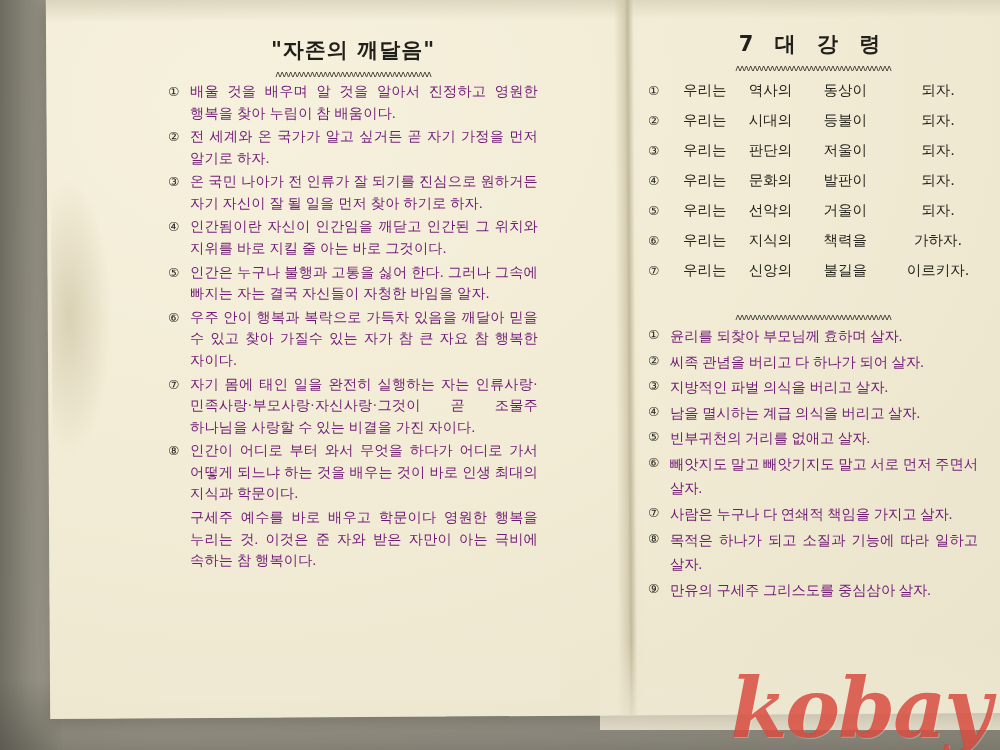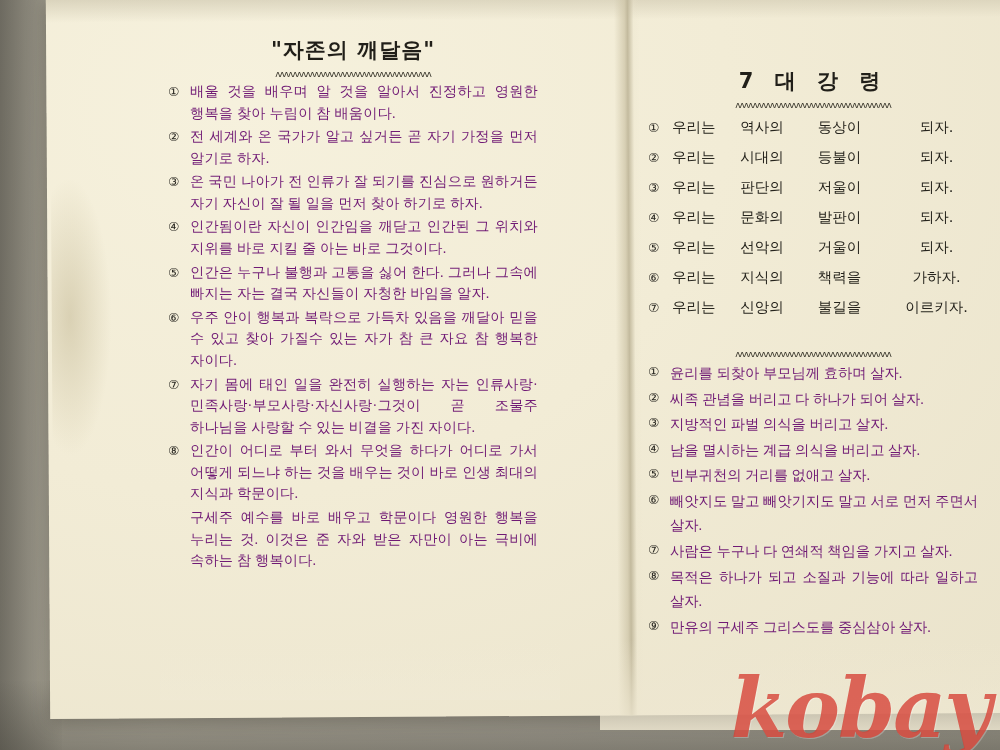--- a/index.html
+++ b/index.html
@@ -85,21 +85,20 @@
     font-weight: 700;
     letter-spacing: 1px;
     color: #211f19;
   }
   .title-right {
     text-align: center;
     font-size: 21px;
     font-weight: 700;
     letter-spacing: 7px;
     color: #211f19;
-    margin-top: 37px;
   }
   .squiggle {
     display: block;
     margin: 3px auto 0;
     text-align: center;
     font-size: 9px;
     letter-spacing: -1px;
     color: #3a372c;
     white-space: nowrap;
     overflow: hidden;
@@ -141,21 +140,21 @@
   .left-block .body { letter-spacing: 0.2px; }
 
   
   .creed-row {
     display: flex;
     align-items: baseline;
     font-size: 14.5px;
     line-height: 2.07;
   }
   .creed-row .num { width: 24px; }
-  .creed-c1 { width: 74px; }
+  .creed-c1 { width: 74px; margin-left: 11px; }
   .creed-c2 { width: 84px; }
   .creed-c3 { width: 84px; }
   .creed-c4 { width: 90px; text-align: center; }
 
   .section-gap { height: 22px; }
 
   .right-block .item { font-size: 14.3px; line-height: 1.72; }
   .right-block .num { line-height: 1.82; }
 
   

